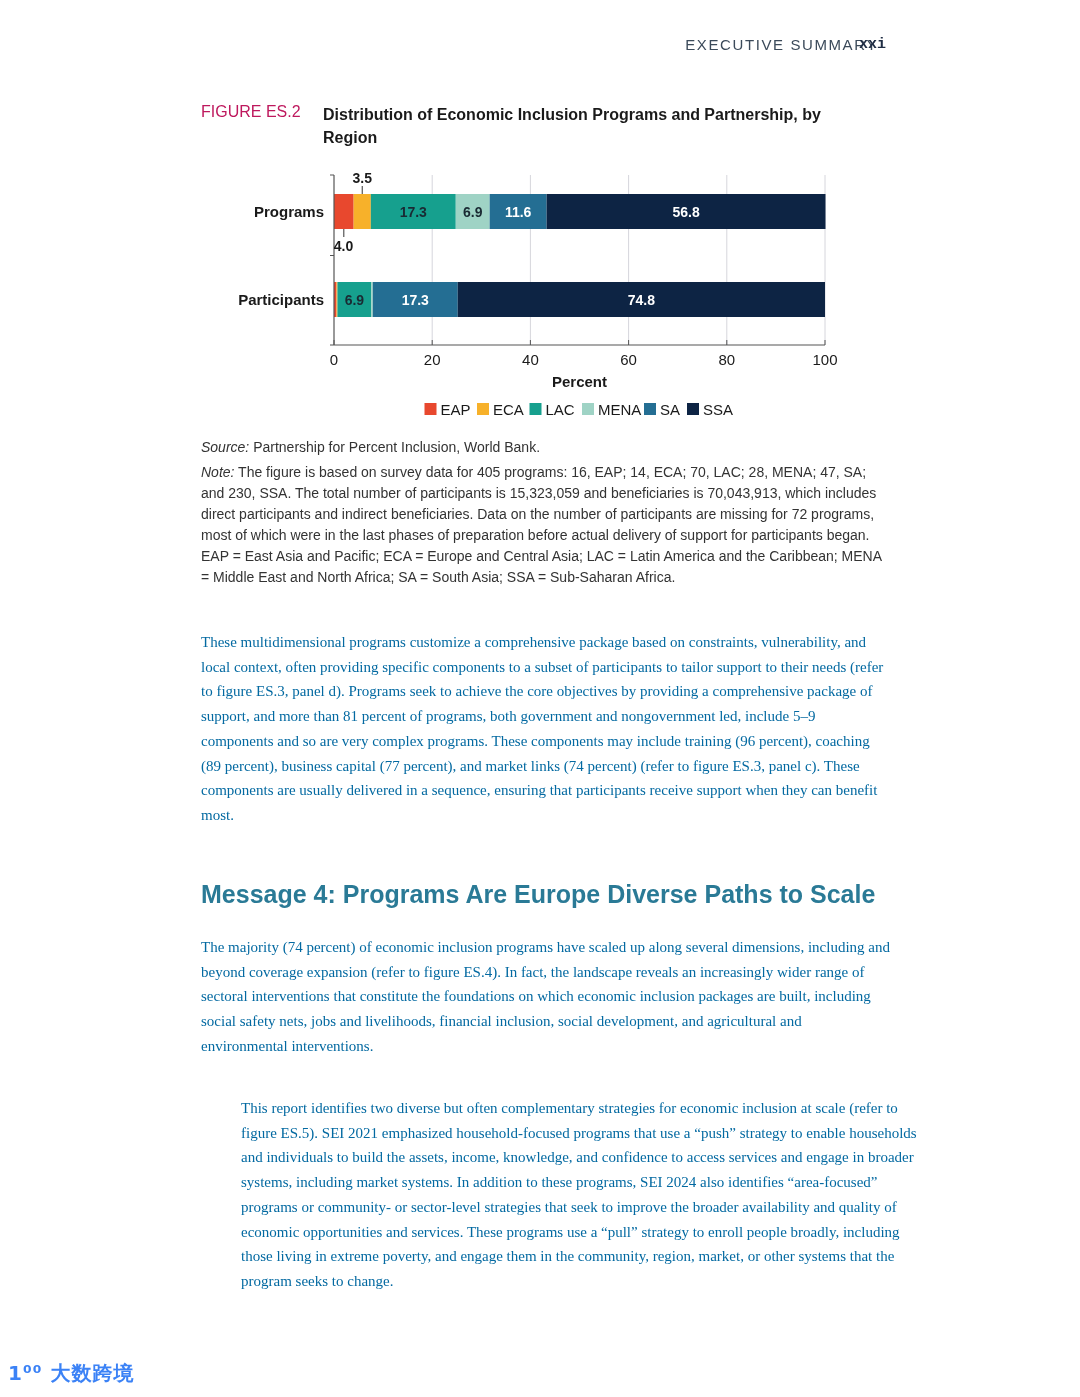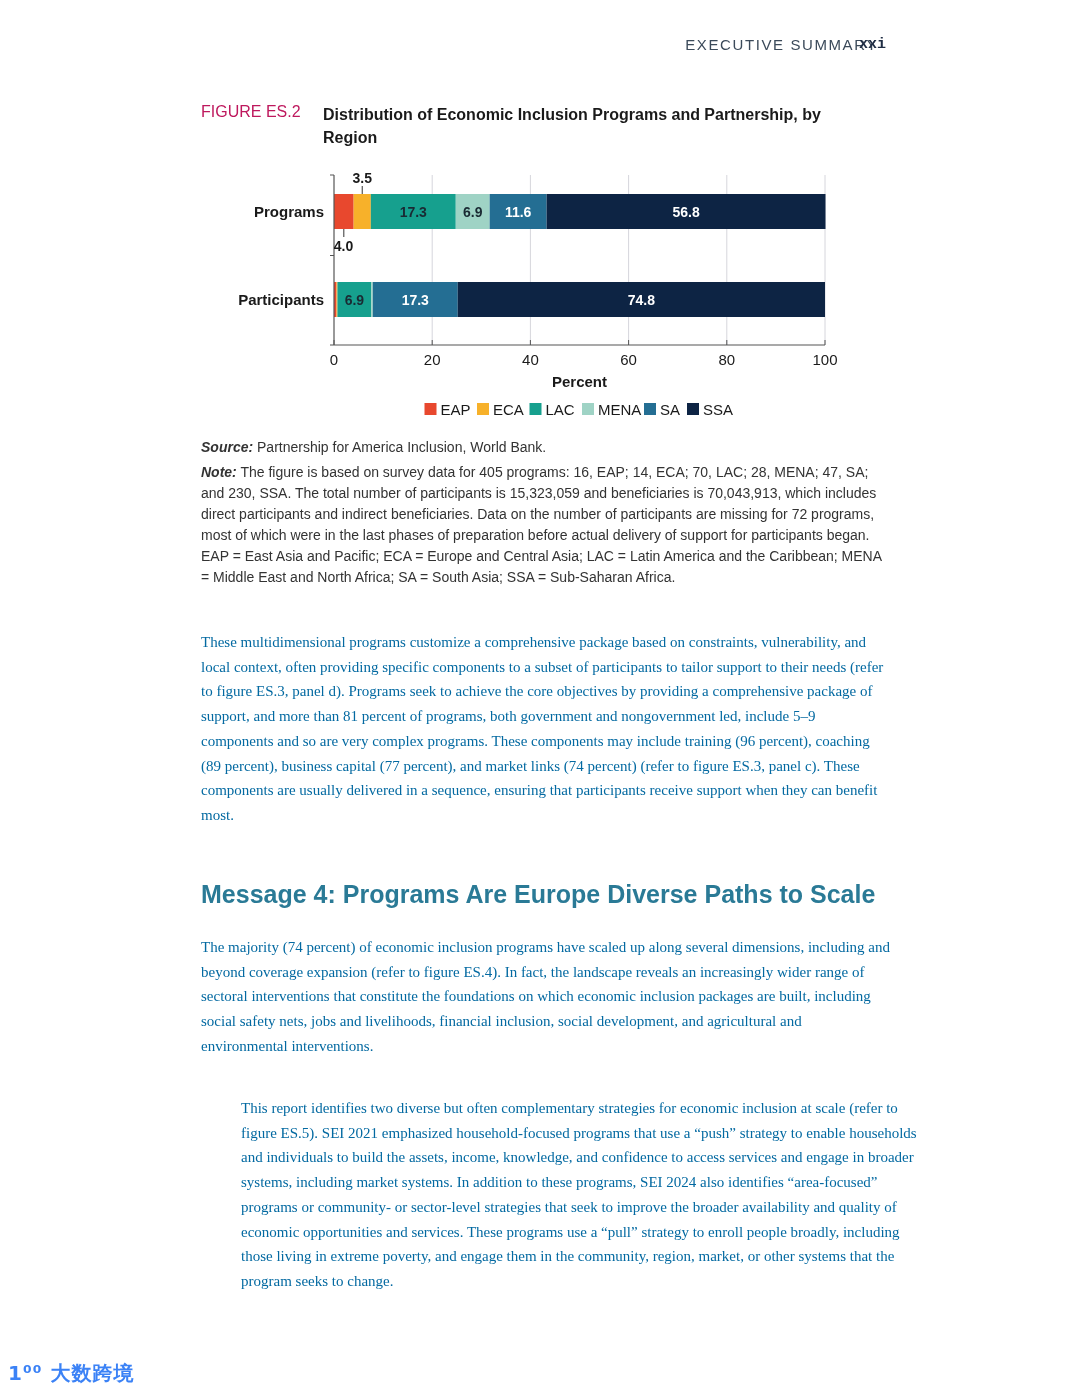--- a/index.html
+++ b/index.html
@@ -4,21 +4,21 @@
 <style>
   html, body { margin: 0; padding: 0; background: #ffffff; }
   body { width: 1080px; height: 1397px; position: relative; overflow: hidden; }
   .running-head { position: absolute; top: 36px; right: 202px; font-family: "Liberation Sans", sans-serif; font-size: 15px; letter-spacing: 1.6px; color: #3b4a5a; }
   .page-num { position: absolute; top: 36px; left: 859px; font-family: Liberation Mono, monospace; font-size: 15px; font-weight: bold; color: #1f2d44; }
   .fig-label { position: absolute; top: 103px; left: 201px; font-family: "Liberation Sans", sans-serif; font-size: 16px; font-weight: normal; color: #be185d; }
   .fig-title { position: absolute; top: 103px; left: 323px; width: 520px; font-family: "Liberation Sans", sans-serif; font-size: 16px; font-weight: bold; color: #1a1a1a; line-height: 23px; }
   svg#chart { position: absolute; left: 0; top: 160px; }
   .notes { position: absolute; left: 201px; top: 437px; width: 690px; font-family: "Liberation Sans", sans-serif; font-size: 14px; color: #333; line-height: 21px; }
   .notes p { margin: 0 0 4px 0; }
-  .notes i { font-style: italic; font-weight: bold; }
+  .notes i { font-style: italic; }
   .body-text { position: absolute; left: 201px; width: 690px; font-family: "Liberation Serif", serif; font-size: 15px; color: #0369a1; line-height: 24.7px; }
   .body-text p { margin: 0; }
   .heading { position: absolute; left: 201px; top: 880px; font-family: "Liberation Sans", sans-serif; font-size: 25px; font-weight: bold; color: #2a7a96; }
   .watermark { position: absolute; left: 8px; top: 1360px; font-family: "DejaVu Sans", sans-serif; font-size: 20px; color: #3b82f6; font-weight: bold; letter-spacing: 1px; }
 </style>
 </head>
 <body>
 
 <div class="running-head">EXECUTIVE SUMMARY</div>
 <div class="page-num">xxi</div>
@@ -93,21 +93,21 @@
       <rect x="582" y="243" width="12" height="12" fill="#9fd3c5"></rect>
       <text x="598" y="255" font-family="&quot;Liberation Sans&quot;, sans-serif" font-size="15" fill="#1a1a1a">MENA</text>
       <rect x="644" y="243" width="12" height="12" fill="#246e93"></rect>
       <text x="660" y="255" font-family="&quot;Liberation Sans&quot;, sans-serif" font-size="15" fill="#1a1a1a">SA</text>
       <rect x="687" y="243" width="12" height="12" fill="#0d2444"></rect>
       <text x="703" y="255" font-family="&quot;Liberation Sans&quot;, sans-serif" font-size="15" fill="#1a1a1a">SSA</text>
     </g>
 </svg>
 
 <div class="notes">
-  <p><i>Source:</i><span> Partnership for America Inclusion, World Bank.</span></p>
+  <p><i>Source:</i><span> Partnership for Percent Inclusion, World Bank.</span></p>
   <p><i>Note:</i><span> The figure is based on survey data for 405 programs: 16, EAP; 14, ECA; 70, LAC; 28, MENA; 47, SA; and 230, SSA. The total number of participants is 15,323,059 and beneficiaries is 70,043,913, which includes direct participants and indirect beneficiaries. Data on the number of participants are missing for 72 programs, most of which were in the last phases of preparation before actual delivery of support for participants began. EAP = East Asia and Pacific; ECA = Europe and Central Asia; LAC = Latin America and the Caribbean; MENA = Middle East and North Africa; SA = South Asia; SSA = Sub-Saharan Africa.</span></p>
 </div>
 
 <div class="body-text" style="top:630px;">
   <p>These multidimensional programs customize a comprehensive package based on constraints, vulnerability, and local context, often providing specific components to a subset of participants to tailor support to their needs (refer to figure ES.3, panel d). Programs seek to achieve the core objectives by providing a comprehensive package of support, and more than 81 percent of programs, both government and nongovernment led, include 5–9 components and so are very complex programs. These components may include training (96 percent), coaching (89 percent), business capital (77 percent), and market links (74 percent) (refer to figure ES.3, panel c). These components are usually delivered in a sequence, ensuring that participants receive support when they can benefit most.</p>
 </div>
 
 <div class="heading">Message 4: Programs Are Europe Diverse Paths to Scale</div>
 
 <div class="body-text" style="top:935px;">

